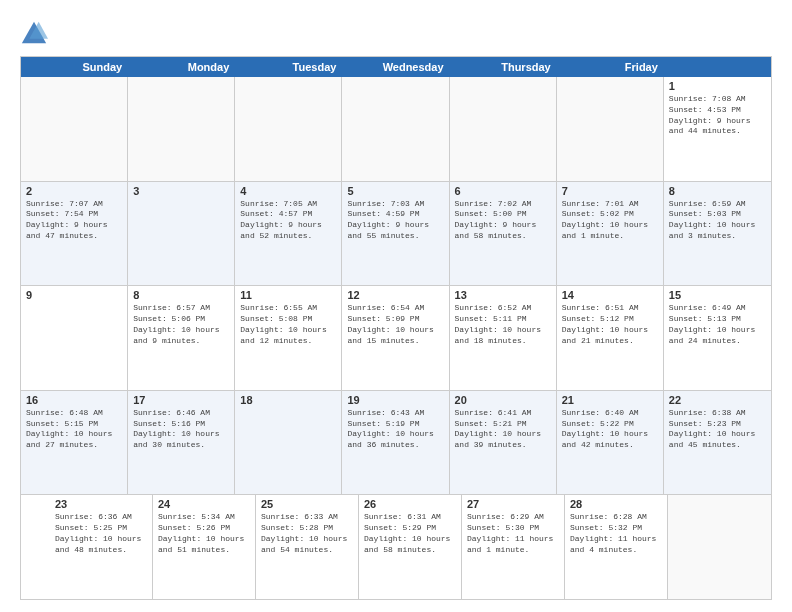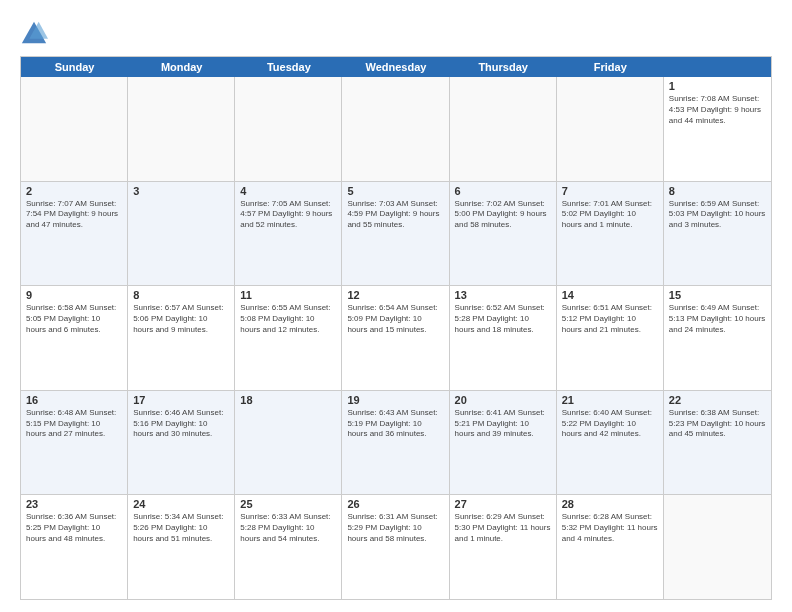--- a/index.html
+++ b/index.html
@@ -70,35 +70,36 @@
     .cal-header {
       display: grid;
       grid-template-columns: repeat(7, 1fr);
       background: #2a6db5;
     }
     .cal-header-cell {
       color: #fff;
       font-size: 11px;
       font-weight: bold;
       padding: 4px 6px;
-      text-align: center;
+      text-align: right;
     }
     .cal-body {
       flex: 1;
       display: flex;
       flex-direction: column;
     }
     .cal-row {
       display: grid;
       grid-template-columns: repeat(7, 1fr);
       flex: 1;
       border-bottom: 1px solid #ccc;
     }
     .cal-row:last-child {
       border-bottom: none;
+      margin-left: 29px;
     }
     .cal-cell {
       border-right: 1px solid #ccc;
       padding: 3px 5px;
       font-size: 8.5px;
       color: #333;
       vertical-align: top;
       min-height: 0;
     }
     .cal-cell:last-child {
@@ -110,20 +111,21 @@
     .day-num {
       font-size: 11px;
       font-weight: bold;
       color: #333;
       margin-bottom: 2px;
     }
     .cell-text {
       font-size: 8px;
       line-height: 1.35;
       color: #444;
+      font-family: Liberation Mono, monospace;
     }
     .alt-row .cal-cell {
       background: #f0f4fa;
     }
   </style>
 </head>
 <body>
 
 <div class="page">
   <div class="header">
@@ -211,24 +213,20 @@
             <div class="day-num">8</div>
             <div class="cell-text">Sunrise: 6:59 AM
 Sunset: 5:03 PM
 Daylight: 10 hours
 and 3 minutes.</div>
           </div>
         </div>
         <div class="cal-row">
           <div class="cal-cell">
             <div class="day-num">9</div>
-            <div class="cell-text">Sunrise: 6:58 AM
-Sunset: 5:05 PM
-Daylight: 10 hours
-and 6 minutes.</div>
           </div>
           <div class="cal-cell">
             <div class="day-num">8</div>
             <div class="cell-text">Sunrise: 6:57 AM
 Sunset: 5:06 PM
 Daylight: 10 hours
 and 9 minutes.</div>
           </div>
           <div class="cal-cell">
             <div class="day-num">11</div>
@@ -240,21 +238,21 @@
           <div class="cal-cell">
             <div class="day-num">12</div>
             <div class="cell-text">Sunrise: 6:54 AM
 Sunset: 5:09 PM
 Daylight: 10 hours
 and 15 minutes.</div>
           </div>
           <div class="cal-cell">
             <div class="day-num">13</div>
             <div class="cell-text">Sunrise: 6:52 AM
-Sunset: 5:28 PM
+Sunset: 5:11 PM
 Daylight: 10 hours
 and 18 minutes.</div>
           </div>
           <div class="cal-cell">
             <div class="day-num">14</div>
             <div class="cell-text">Sunrise: 6:51 AM
 Sunset: 5:12 PM
 Daylight: 10 hours
 and 21 minutes.</div>
           </div>

